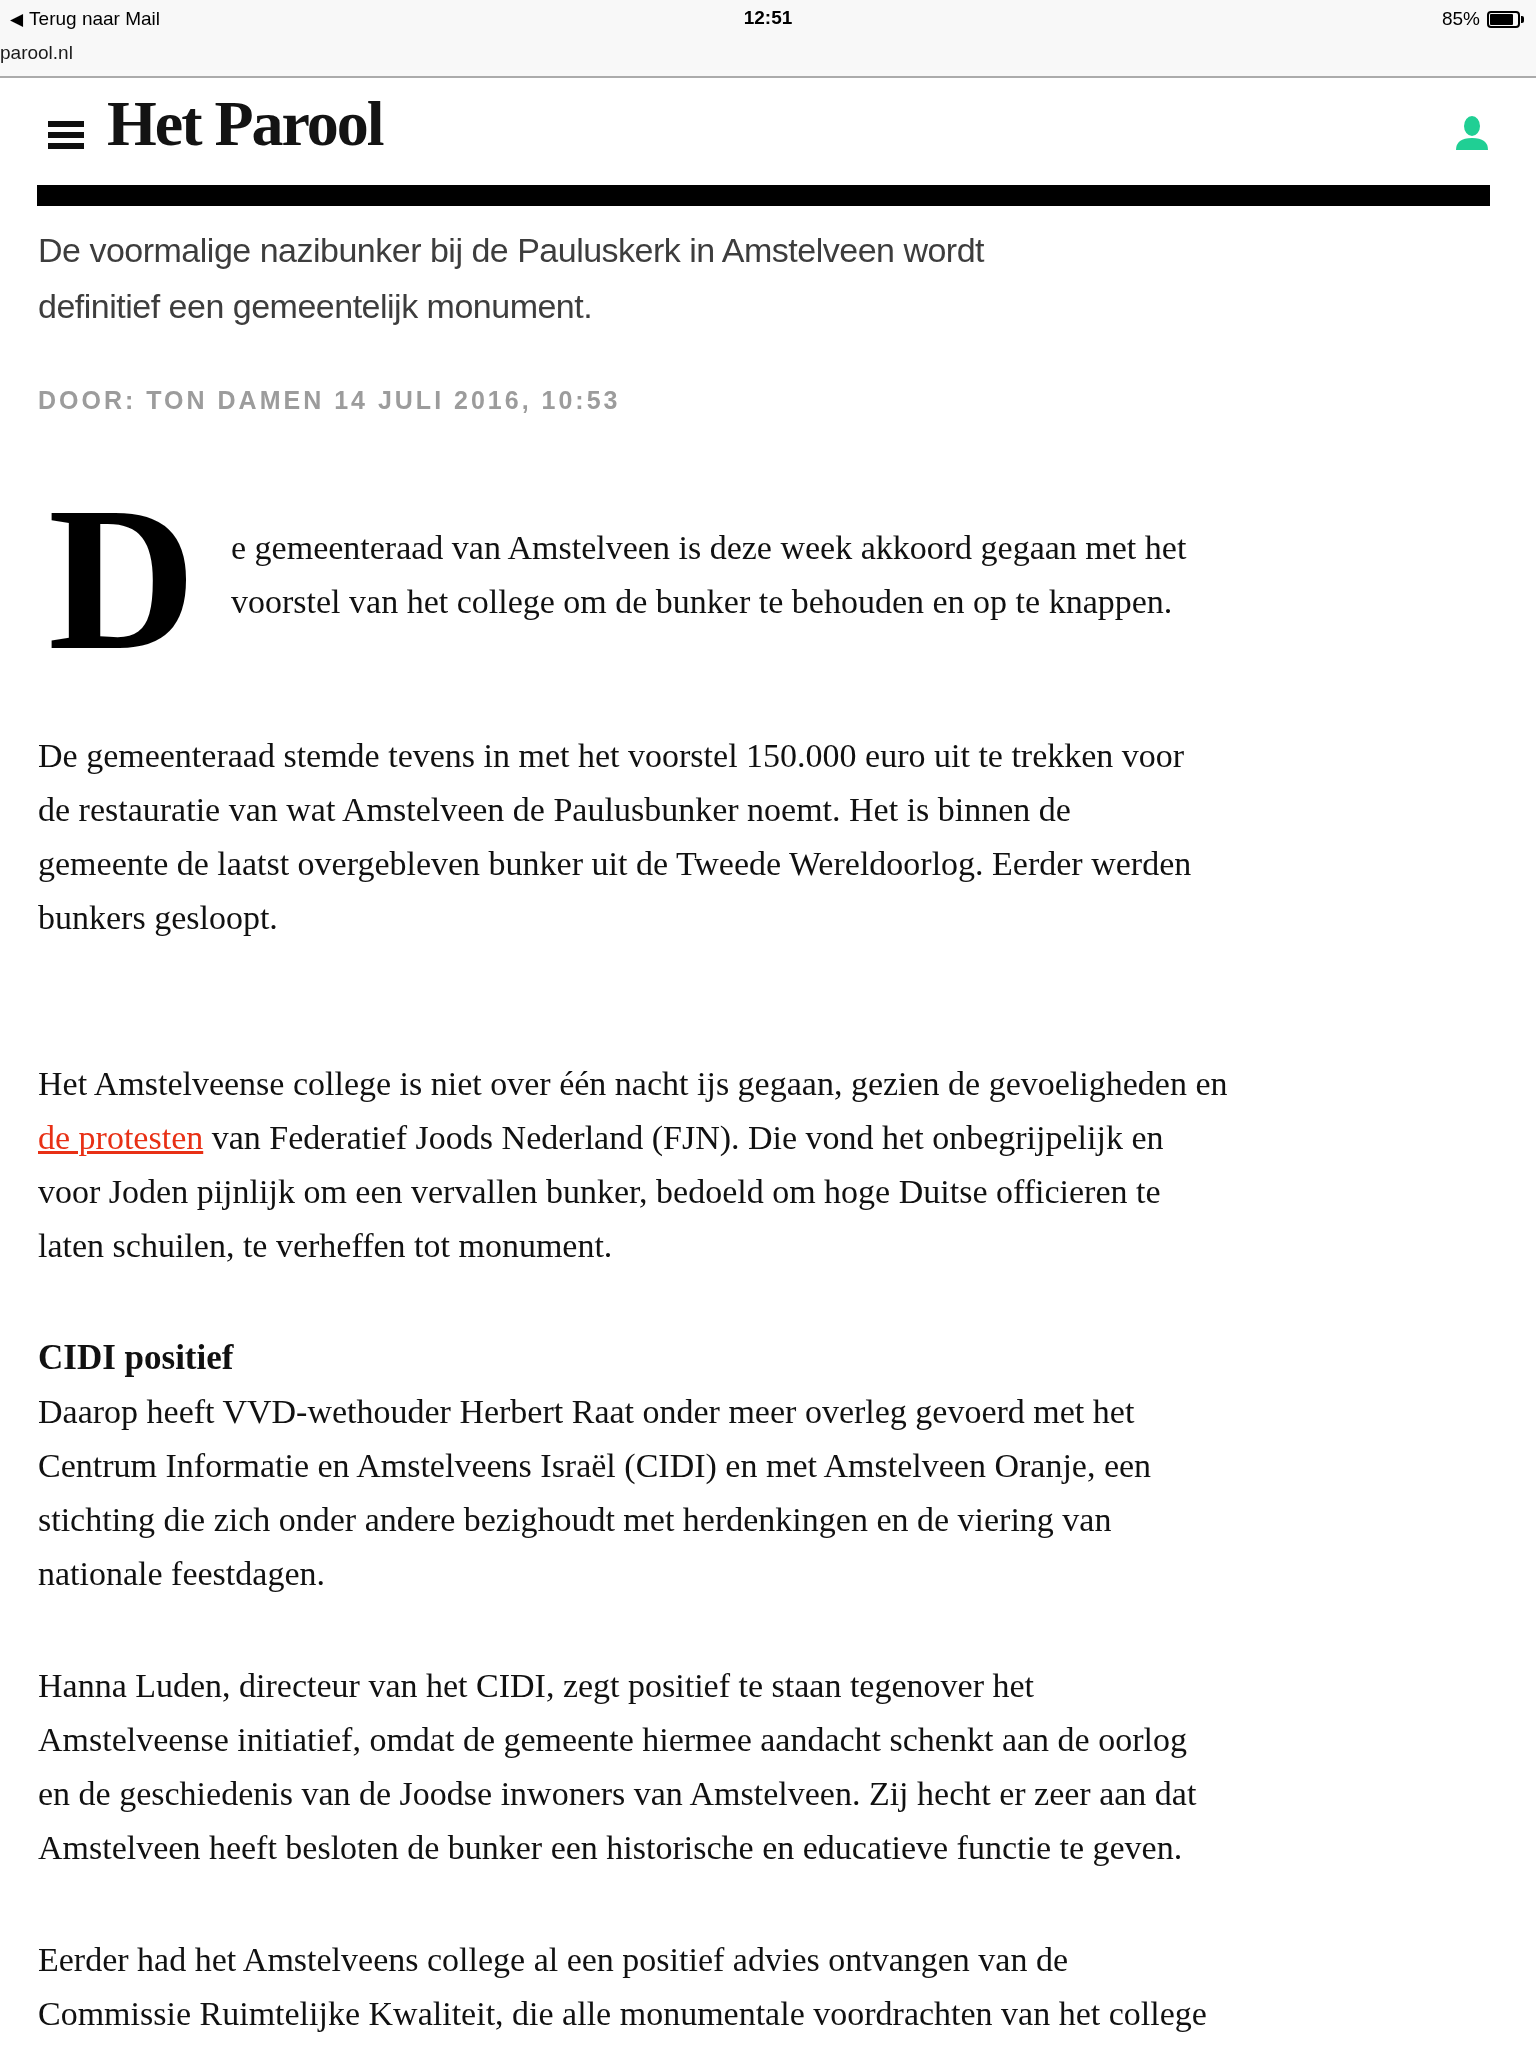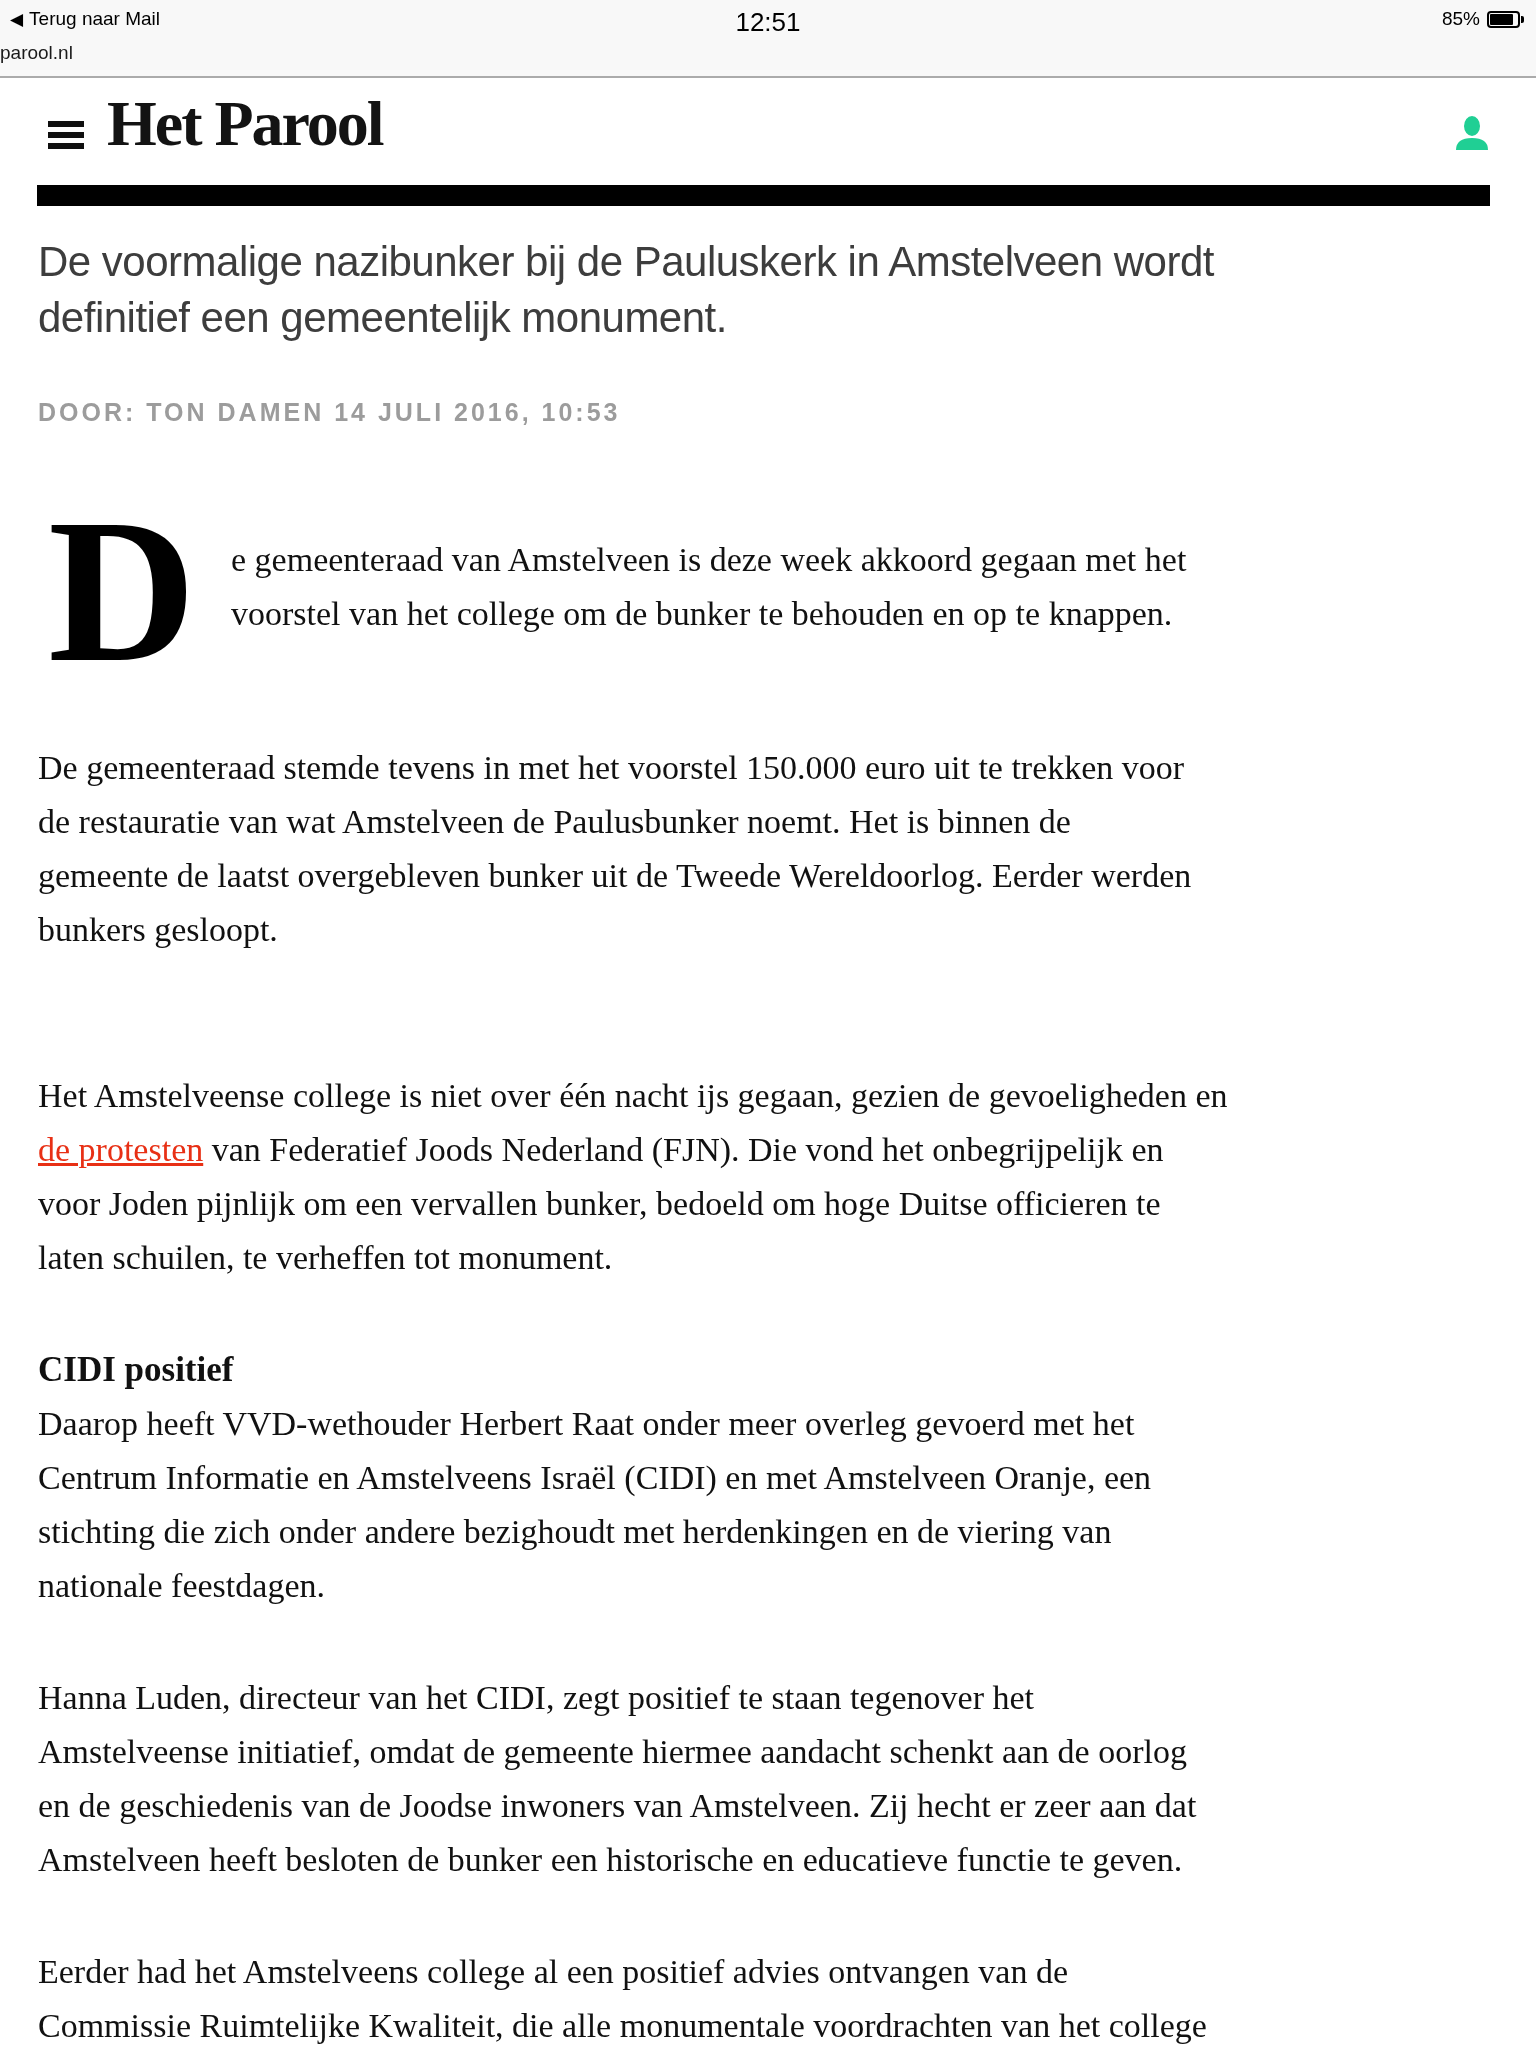--- a/index.html
+++ b/index.html
@@ -12,21 +12,21 @@
     border-bottom:2px solid #ababab;
   }
   .sb-left {
     position:absolute; left:10px; top:8px;
     display:flex; align-items:center; gap:6px;
     font-size:19px; color:#000;
   }
   .back-arrow { font-size:17px; line-height:1; }
   .sb-time {
     position:absolute; left:0; right:0; top:7px; text-align:center;
-    font-size:26px; font-weight:normal; color:#000;
+    font-size:19px; font-weight:bold; color:#000;
   }
   .sb-url {
     position:absolute; left:0; right:0; top:42px; 
     font-size:19px; color:#1b1b1b;
   }
   .sb-right {
     position:absolute; right:12px; top:8px;
     display:flex; align-items:center; gap:7px;
     font-size:19px; color:#000;margin-left:28px;
   }
@@ -54,23 +54,23 @@
   }
   .user-icon { position:absolute; right:46px; top:38px; width:36px; height:36px; cursor:pointer; }
 
   .black-bar { height:21px; background:#000; margin:0 46px 0 37px; }
 
   
   .article { margin:0 46px 0 38px; }
   .pre { white-space:pre-line; }
 
   .intro {
-    margin-top:28px;
+    margin-top:16px;
     font-family:"Liberation Sans", sans-serif;
-    font-weight:300; font-size:42px; line-height:56px;
+    font-weight:300; font-size:34px; line-height:56px;
     letter-spacing:-0.5px; color:#3d3d3d;
   }
   .byline {
     margin-top:52px;
     font-size:25px; font-weight:bold; letter-spacing:3px;
     color:#9c9c9c;
   }
 
   .bodytext {
     margin-top:106px;

